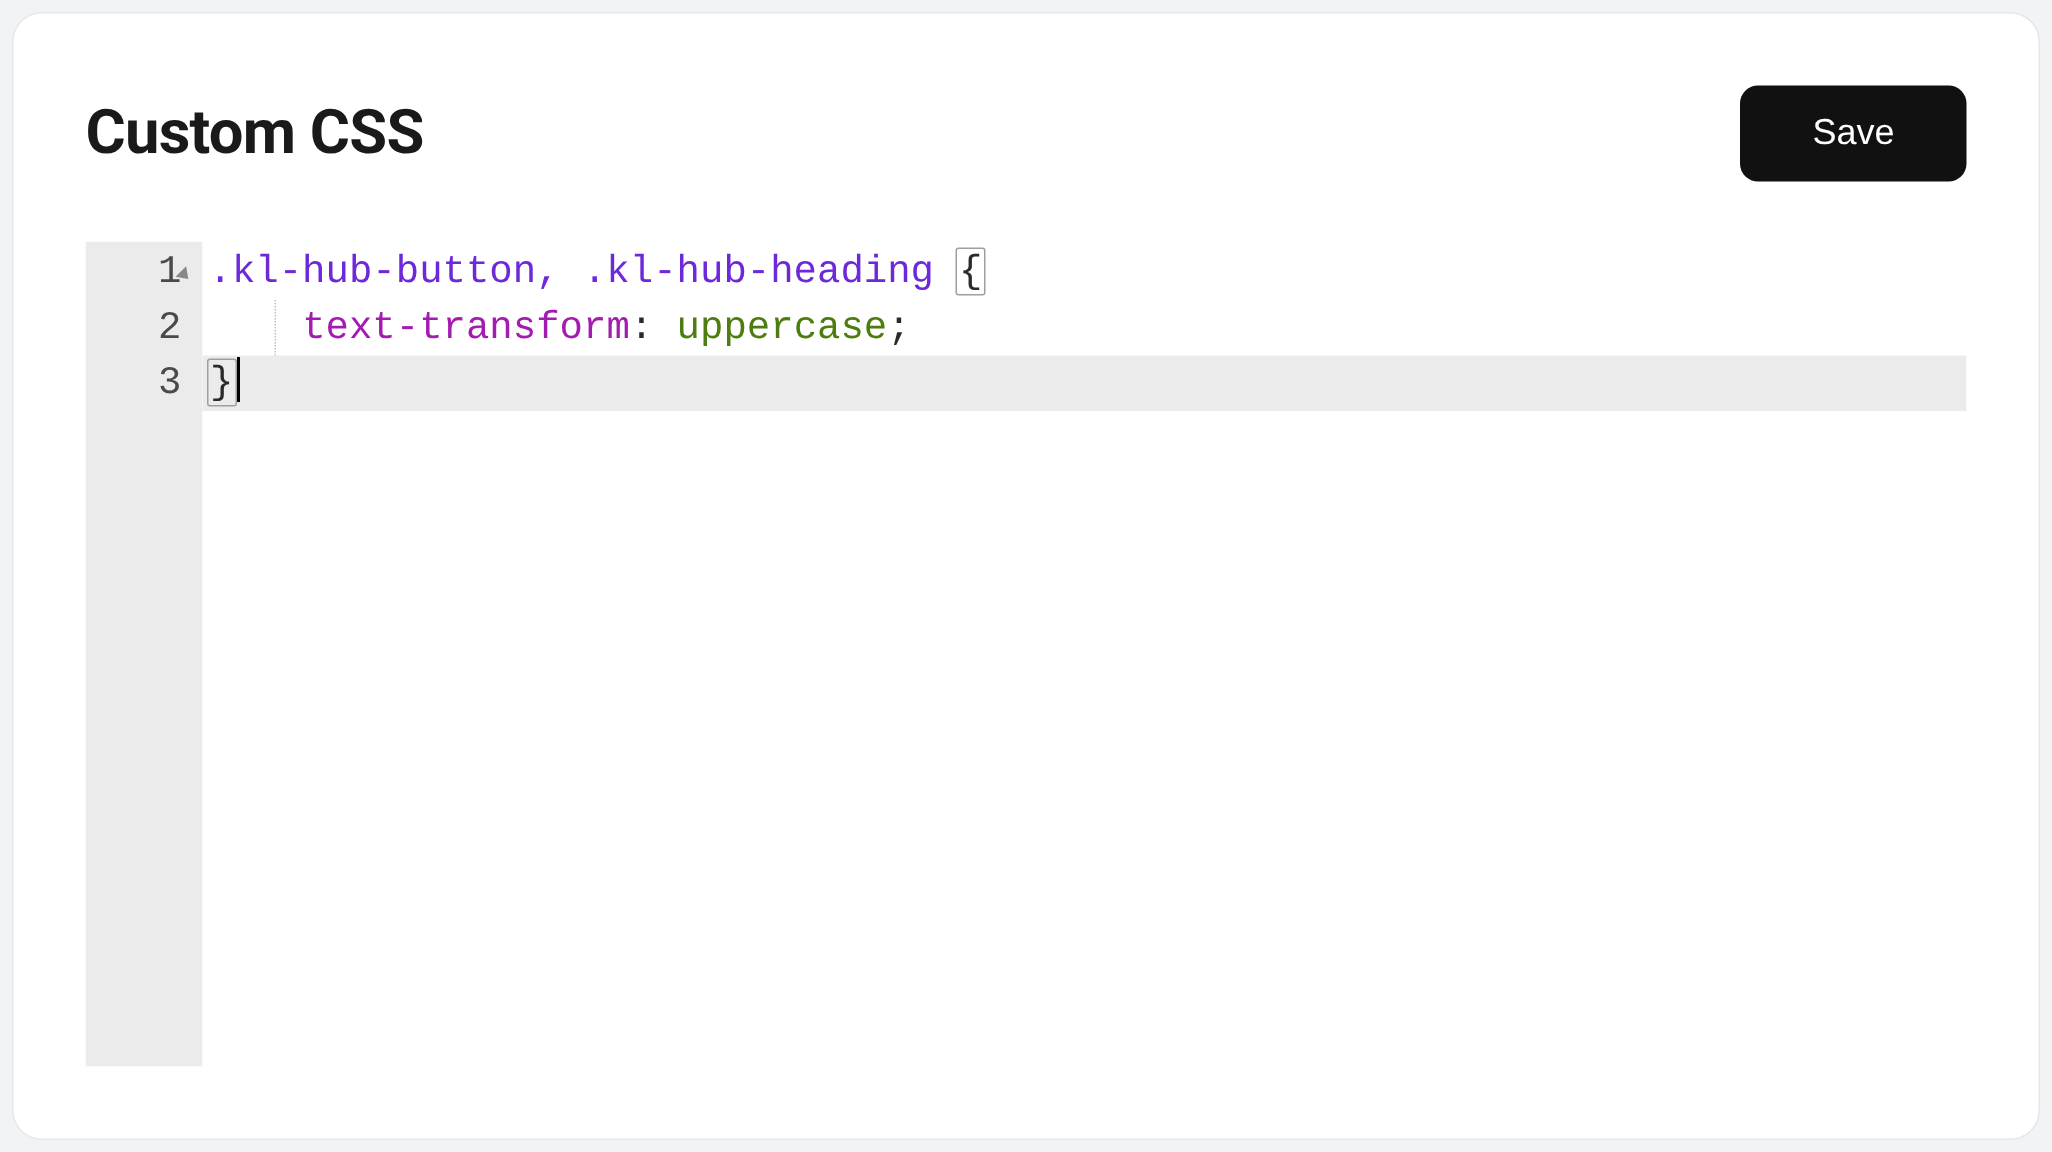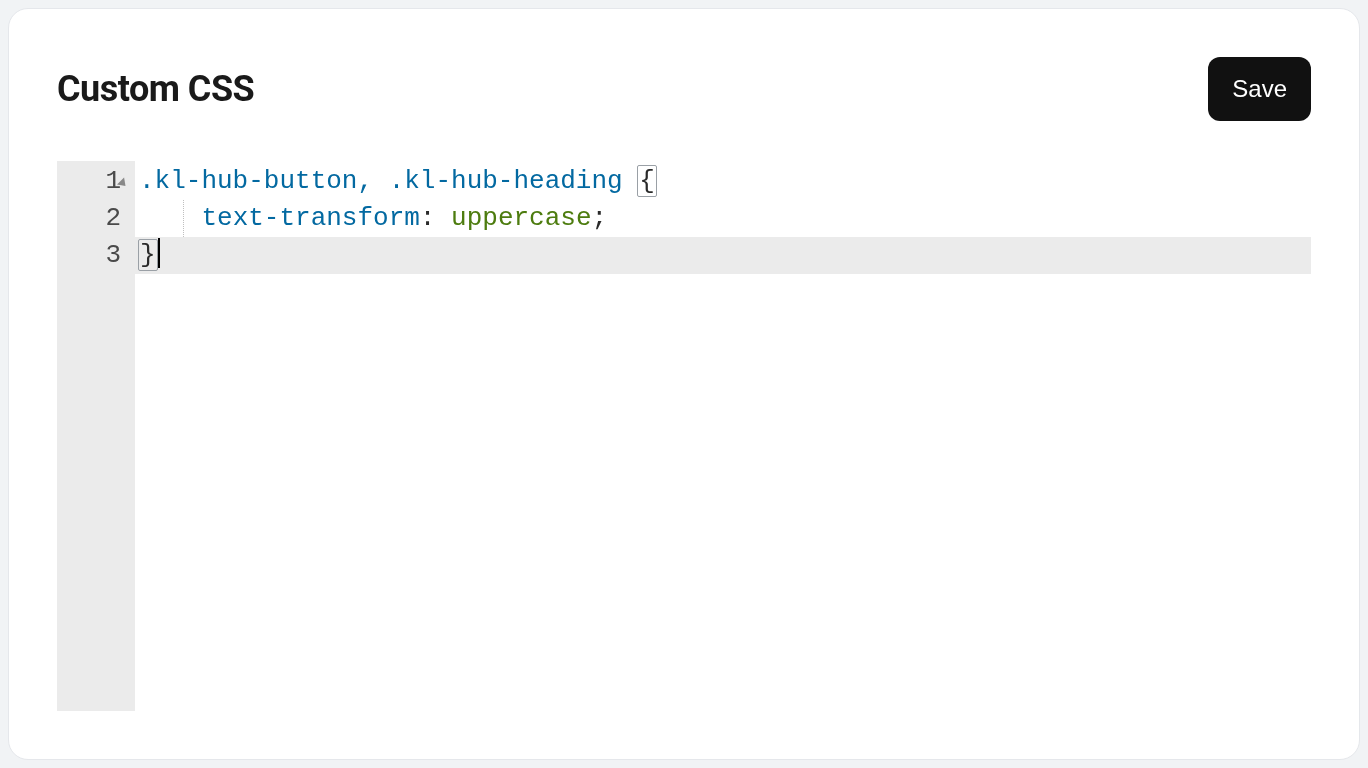--- a/index.html
+++ b/index.html
@@ -20,31 +20,31 @@
       display: flex;
       flex-direction: column;
     }
     .header-row {
       display: flex;
       justify-content: space-between;
       align-items: center;
       margin-bottom: 40px;
     }
     .page-title {
-      font-size: 36px;
+      font-size: 41px;
       font-weight: 700;
       color: #1a1a1a;
       letter-spacing: -0.5px;
     }
     .save-btn {
       background: #111111;
       color: #ffffff;
       border: none;
       border-radius: 12px;
-      padding: 18px 24px;
+      padding: 18px 48px;
       font-size: 24px;
       font-weight: 500;
       cursor: pointer;
     }
     .editor-wrap {
       flex: 1;
       display: flex;
       font-family: "SFMono-Regular", Consolas, "Liberation Mono", Menlo, monospace;
       font-size: 26px;
       line-height: 37px;
@@ -91,23 +91,23 @@
     .code-line.active {
       background: #ebebeb;
     }
     .indent-guide {
       position: absolute;
       left: 48px;
       top: 0;
       bottom: 0;
       border-left: 1px dotted #bfbfbf;
     }
-    .tok-selector { color: #0369a1; }
+    .tok-selector { color: #6d28d9; }
     .tok-punct    { color: #2a2a2a; }
-    .tok-property { color: #0369a1; }
+    .tok-property { color: #a21caf; }
     .tok-value    { color: #4d7c0f; }
     .brace-box {
       outline: 1px solid #9aa0a6;
       padding: 0 1px;
       border-radius: 1px;
     }
     .cursor-caret {
       display: inline-block;
       width: 2px;
       height: 30px;

